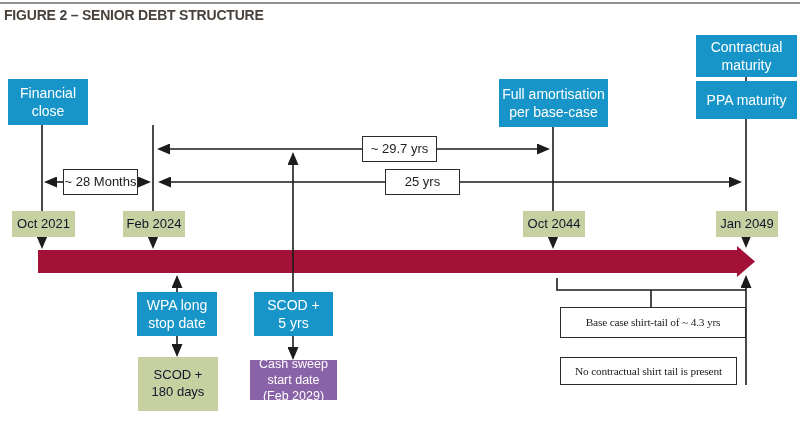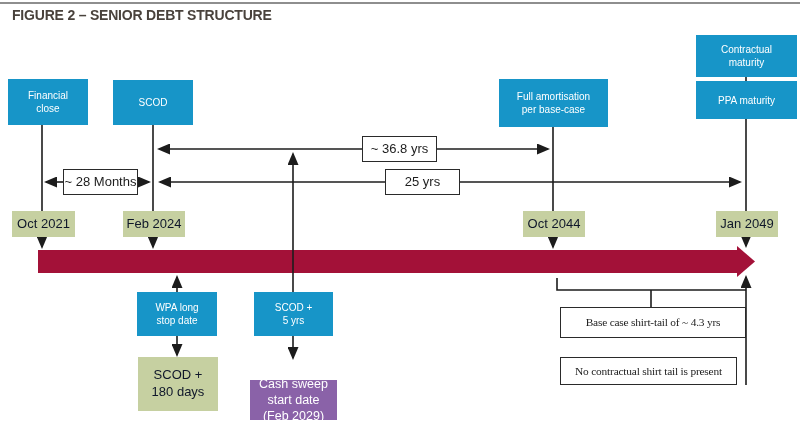--- a/index.html
+++ b/index.html
@@ -3,31 +3,31 @@
 <meta charset="utf-8">
 <style>
   html,body{margin:0;padding:0;background:#fff;}
   .stage{
     position:relative;width:800px;height:423px;overflow:hidden;background:#fff;
     font-family:"Liberation Sans", sans-serif;
   }
   .top-rule{position:absolute;left:0;top:2px;width:800px;height:2px;background:#8e8e8e;}
   .title{
     position:absolute;left:4px;top:7px;font-size:14px;font-weight:bold;
-    letter-spacing:-0.2px;color:var(--titlec);white-space:nowrap;margin-left:8px;
+    letter-spacing:-0.2px;color:var(--titlec);white-space:nowrap;
   }
   svg.layer{position:absolute;left:0;top:0;}
   .ln{stroke:var(--line);stroke-width:1.6;fill:none;}
   .bar{fill:var(--bar);stroke:none;}
   marker path{fill:var(--line);}
   .bx{
     position:absolute;display:flex;align-items:center;justify-content:center;
     text-align:center;white-space:pre-line;line-height:1.3;box-sizing:border-box;
   }
-  .blue{background:var(--blue);color:#fff;font-size:10px;}
+  .blue{background:var(--blue);color:#fff;font-size:14px;}
   .green{background:var(--green);color:#0f172a;font-size:13px;}
   .purple{background:var(--purple);color:#fff;font-size:12.5px;}
   .dim{
     background:#fff;border:1.6px solid #2a2a2a;color:#1d1d1d;font-size:13px;
     white-space:nowrap;
   }
   .note{
     background:#fff;border:1.3px solid #2a2a2a;color:#1d1d1d;font-size:11.4px;
     white-space:nowrap;letter-spacing:-0.2px;font-family:Liberation Serif, serif;
   }
@@ -81,42 +81,41 @@
 
     <g>
       <polyline class="ln" points="557,278 557,290 746,290"></polyline>
       <line class="ln" x1="651" y1="290" x2="651" y2="307"></line>
       <line class="ln" marker-end="url(#ah)" x1="746" y1="385" x2="746" y2="277"></line>
     </g>
   </svg>
 
   <div class="bx blue" style="left:8px;top:79px;width:80px;height:46px">Financial
 close</div>
-  <div class="bx blue" style="left:113px;top:80px;width:80px;height:45px">SCOD</div>
   <div class="bx blue" style="left:499px;top:79px;width:109px;height:48px">Full amortisation
 per base-case</div>
   <div class="bx blue" style="left:696px;top:35px;width:101px;height:42px">Contractual
 maturity</div>
   <div class="bx blue" style="left:696px;top:81px;width:101px;height:38px">PPA maturity</div>
   <div class="bx blue" style="left:137px;top:292px;width:80px;height:44px">WPA long
 stop date</div>
   <div class="bx blue" style="left:254px;top:292px;width:79px;height:44px">SCOD +
 5 yrs</div>
 
   <div class="bx green" style="left:12px;top:211px;width:63px;height:26px">Oct 2021</div>
   <div class="bx green" style="left:123px;top:211px;width:62px;height:26px">Feb 2024</div>
   <div class="bx green" style="left:523px;top:211px;width:62px;height:26px">Oct 2044</div>
   <div class="bx green" style="left:716px;top:211px;width:62px;height:26px">Jan 2049</div>
   <div class="bx green" style="left:138px;top:357px;width:80px;height:54px">SCOD +
 180 days</div>
 
-  <div class="bx purple" style="left:250px;top:380px;width:87px;height:40px">Cash sweep
+  <div class="bx purple" style="left:250px;top:360px;width:87px;height:40px">Cash sweep
 start date
 (Feb 2029)</div>
 
   <div class="bx dim" style="left:63px;top:169px;width:75px;height:26px">~ 28 Months</div>
-  <div class="bx dim" style="left:362px;top:136px;width:75px;height:26px">~ 36.8 yrs</div>
+  <div class="bx dim" style="left:362px;top:136px;width:75px;height:26px">~ 29.7 yrs</div>
   <div class="bx dim" style="left:385px;top:169px;width:75px;height:26px">25 yrs</div>
 
   <div class="bx note" style="left:560px;top:307px;width:186px;height:31px">Base case shirt-tail of ~ 4.3 yrs</div>
   <div class="bx note" style="left:560px;top:357px;width:177px;height:28px">No contractual shirt tail is present</div>
 
 </div>
 
 </body></html>

